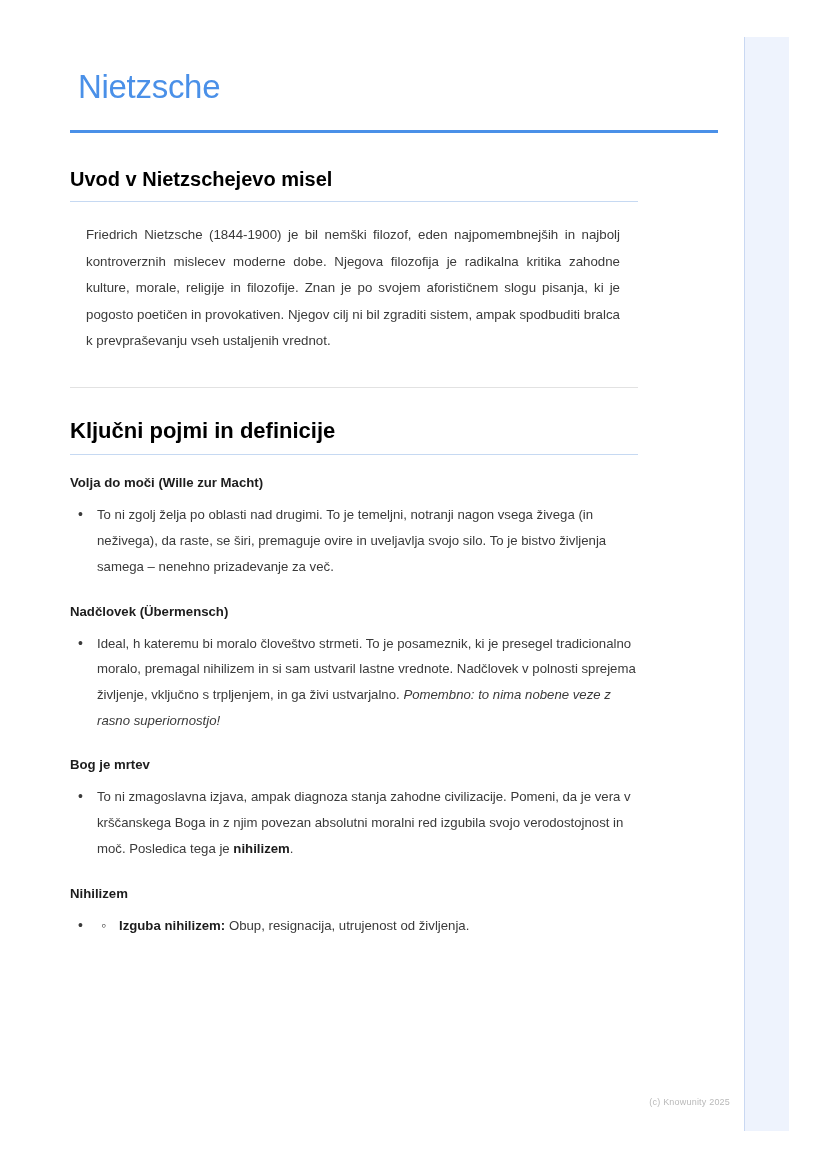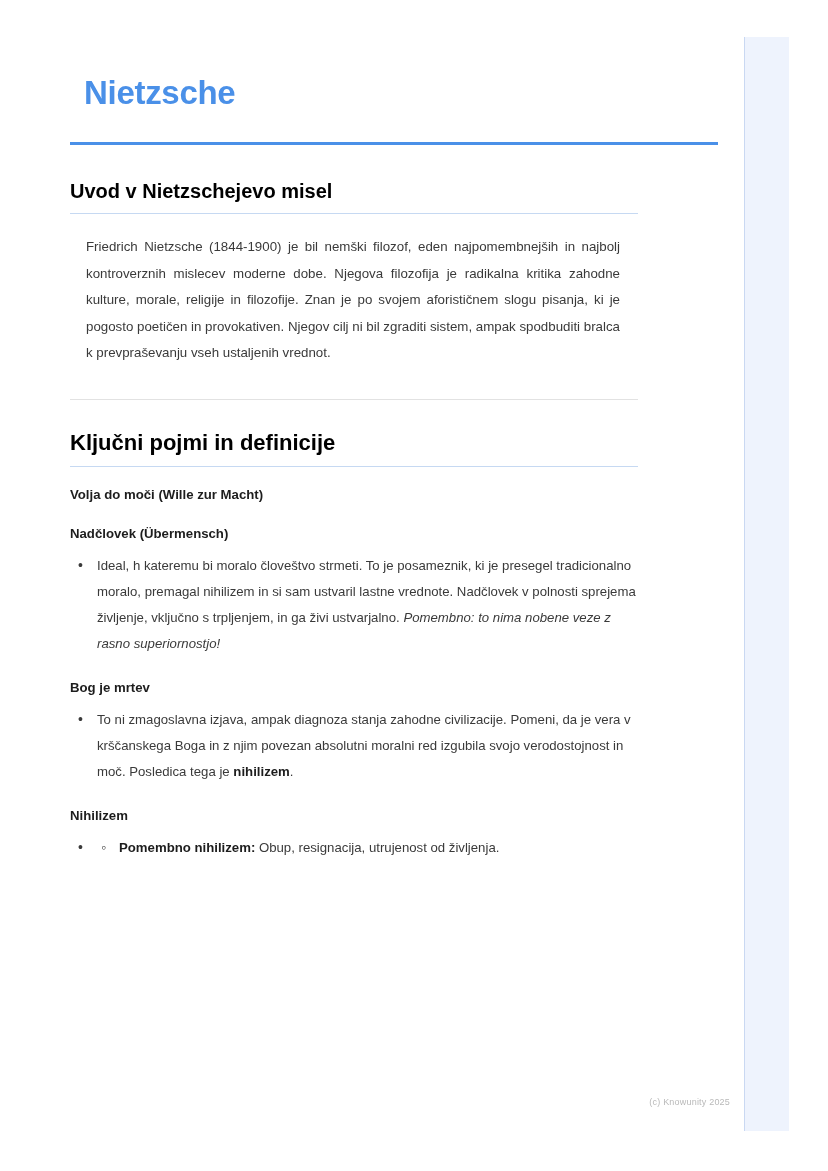--- a/index.html
+++ b/index.html
@@ -35,24 +35,24 @@
 
   .content {
     position: absolute;
     left: 70px;
     top: 60px;
     width: 566px;
   }
 
   .doc-title {
     font-size: 33px;
-    font-weight: bold;
+    font-weight: normal;
     color: #4a90e8;
     letter-spacing: -0.3px;
-    margin: 14px;
+    margin: 8px;
     padding: 0 0 16px 0;
     line-height: 1.15;
   }
   .title-rule {
     border: none;
     border-top: 3px solid #4a90e8;
     margin: 0 0 34px 0;
     width: 648px;
   }
 
@@ -166,36 +166,39 @@
     <hr class="section-rule">
 
     <p class="body-text">Friedrich Nietzsche (1844-1900) je bil nemški filozof, eden najpomembnejših in najbolj kontroverznih mislecev moderne dobe. Njegova filozofija je radikalna kritika zahodne kulture, morale, religije in filozofije. Znan je po svojem aforističnem slogu pisanja, ki je pogosto poetičen in provokativen. Njegov cilj ni bil zgraditi sistem, ampak spodbuditi bralca k prevpraševanju vseh ustaljenih vrednot.</p>
 
     <hr class="divider">
 
     <h2 class="section-title large">Ključni pojmi in definicije</h2>
     <hr class="section-rule">
 
     <div class="term first">Volja do moči (Wille zur Macht)</div>
+    <ul class="bullets">
+      <li>To ni zgolj želja po oblasti nad drugimi. To je temeljni, notranji nagon vsega živega (in neživega), da raste, se širi, premaguje ovire in uveljavlja svojo silo. To je bistvo življenja samega – nenehno prizadevanje za več.</li>
+    </ul>
 
     <div class="term">Nadčlovek (Übermensch)</div>
     <ul class="bullets">
       <li><span>Ideal, h kateremu bi moralo človeštvo strmeti. To je posameznik, ki je presegel tradicionalno moralo, premagal nihilizem in si sam ustvaril lastne vrednote. Nadčlovek v polnosti sprejema življenje, vključno s trpljenjem, in ga živi ustvarjalno. </span><span class="em">Pomembno: to nima nobene veze z rasno superiornostjo!</span></li>
     </ul>
 
     <div class="term">Bog je mrtev</div>
     <ul class="bullets">
       <li><span>To ni zmagoslavna izjava, ampak diagnoza stanja zahodne civilizacije. Pomeni, da je vera v krščanskega Boga in z njim povezan absolutni moralni red izgubila svojo verodostojnost in moč. Posledica tega je </span><span class="bold">nihilizem</span><span>.</span></li>
     </ul>
 
     <div class="term">Nihilizem</div>
     <ul class="bullets">
       <li>
         <ul class="sub-bullets">
-          <li><span class="bold">Pomembno nihilizem:</span><span> Obup, resignacija, utrujenost od življenja.</span></li>
+          <li><span class="bold">Izguba nihilizem:</span><span> Obup, resignacija, utrujenost od življenja.</span></li>
         </ul>
       </li>
     </ul>
 
   </div>
 
   <div class="footer-credit">(c) Knowunity 2025</div>
 
 </div>
 

